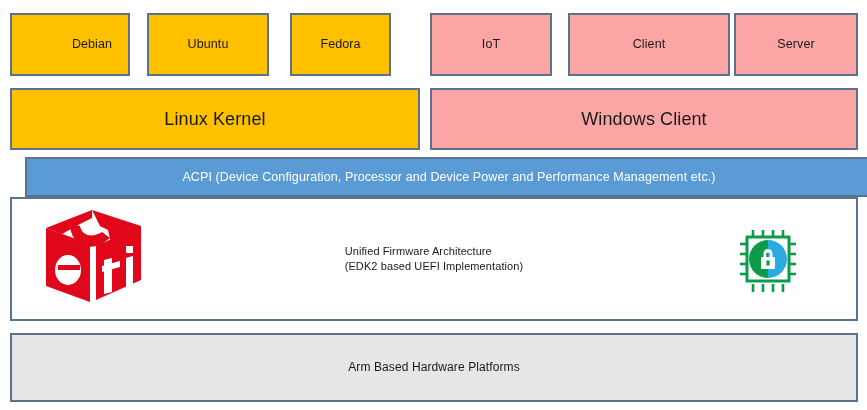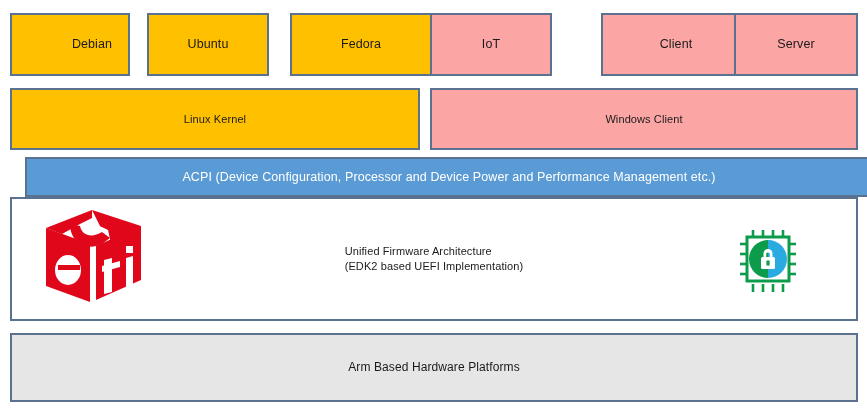--- a/index.html
+++ b/index.html
@@ -27,35 +27,35 @@
     position: absolute;
     box-sizing: border-box;
     border: 2px solid #5b7190;
     display: flex;
     align-items: center;
     justify-content: center;
     text-align: center;
   }
 
   .lbl {
-    font-size: 11px;
+    font-size: 18px;
     color: #1a1a1a;
     line-height: 1.35;
     letter-spacing: 0.1px;
   }
 
   
   .row1 { top: 13px; height: 63px; }
   .row1 .lbl { font-size: 12.5px; }
 
   #os-debian  { left: 10px;  width: 120px; padding-left: 44px; }
   #os-ubuntu  { left: 147px; width: 122px; }
-  #os-fedora  { left: 290px; width: 142px; }
+  #os-fedora  { left: 290px; width: 101px; }
   #os-iot     { left: 430px; width: 122px; }
-  #os-client  { left: 601px; width: 150px; }
+  #os-client  { left: 568px; width: 162px; }
   #os-server  { left: 734px; width: 124px; text-align: center; }
 
   
   .row2 { top: 88px; height: 62px; }
   #kernel-linux   { left: 10px;  width: 410px; }
   #kernel-windows { left: 430px; width: 428px; }
 
   
   #acpi-band {
     left: 10px;

